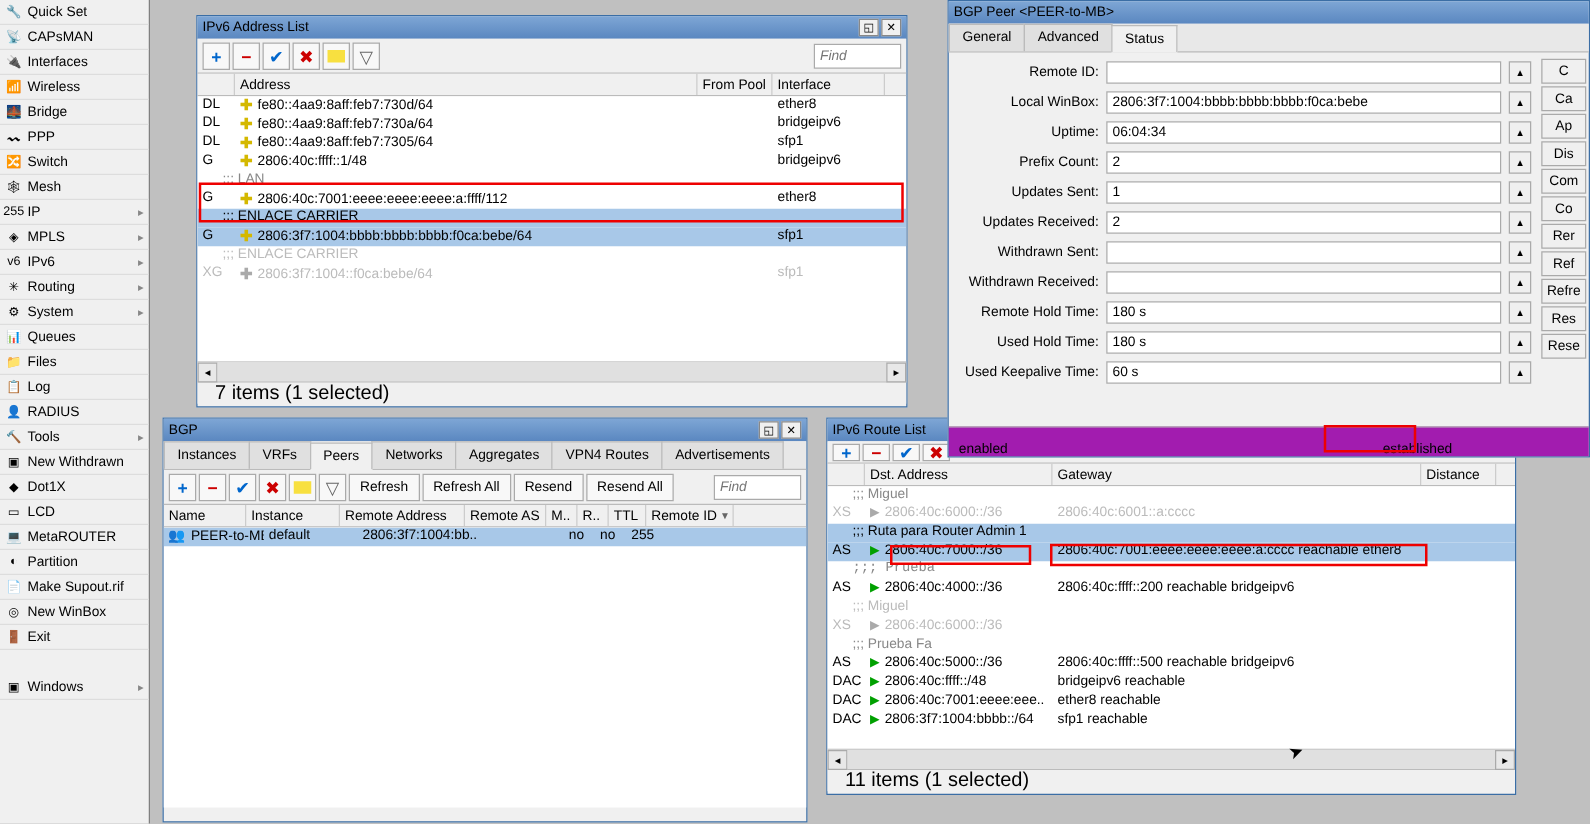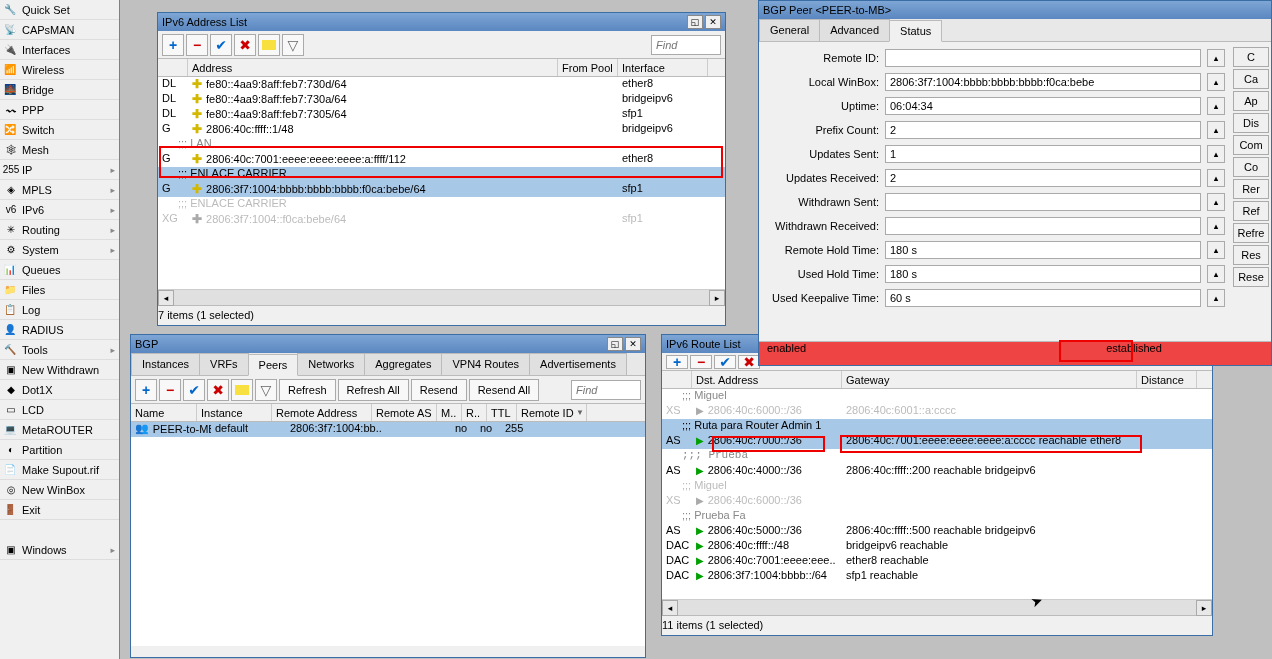--- a/index.html
+++ b/index.html
@@ -17,21 +17,21 @@
 .tbtn.button-wide{width:auto;padding:0 8px;font-size:11px}
 .find{margin-left:auto;width:70px;height:20px;border:1px solid #aaa;padding:0 4px;color:#999;font-style:italic;background:#fff}
 .table-header{display:flex;background:#f0f0f0;border-bottom:1px solid #bbb;height:18px}
 .th{border-right:1px solid #ccc;padding:2px 4px;display:flex;align-items:center;font-size:11px;position:relative}
 .th-arrow{position:absolute;right:2px;font-size:8px;color:#666}
 .table-body{background:#fff;overflow:auto}
 .tr{display:flex;height:15px;align-items:flex-start}
 .tr.sel{background:#a8c8e8}
 .tr.comment{color:#888;padding-left:20px;font-size:11px}
 .td{padding:0 4px;overflow:hidden;white-space:nowrap;font-size:11px;display:flex;align-items:center;gap:4px}
-.status-bar{height:18px;border-top:1px solid #bbb;padding:2px 0;font-size:11px;display:flex;align-items:center;background:#f0f0f0}
+.status-bar{height:18px;border-top:1px solid #bbb;padding:2px 14px;font-size:16px;display:flex;align-items:center;background:#f0f0f0}
 .scroll-h{height:16px;background:#f0f0f0;border-top:1px solid #ccc;display:flex}
 .scroll-btn{width:16px;height:16px;border:1px solid #aaa;background:#e8e8e8;display:flex;align-items:center;justify-content:center;font-size:9px;cursor:pointer}
 .scroll-track{flex:1;background:#e0e0e0}
 .tabs{display:flex;border-bottom:1px solid #bbb;background:#e8e8e8}
 .tab{padding:4px 10px;border:1px solid #bbb;border-bottom:none;margin-right:-1px;cursor:pointer;background:#e0e0e0;font-size:11px}
 .tab.active{background:#f0f0f0;border-bottom:1px solid #f0f0f0;position:relative;top:1px}
 .form-row{display:flex;align-items:center;height:24px;padding:0 6px;gap:6px}
 .form-label{width:110px;text-align:right;font-size:11px}
 .form-input{flex:1;height:18px;border:1px solid #aaa;background:#fff;padding:0 4px;font-size:11px;display:flex;align-items:center}
 .vbtn{width:18px;height:18px;border:1px solid #aaa;background:#f0f0f0;display:flex;align-items:center;justify-content:center;font-size:9px;cursor:pointer}
@@ -440,21 +440,21 @@
         <span class="form-label">Used Hold Time:</span>
         <span class="form-input">180 s</span>
         <span class="vbtn">▴</span>
       </div>
       <div class="form-row">
         <span class="form-label">Used Keepalive Time:</span>
         <span class="form-input">60 s</span>
         <span class="vbtn">▴</span>
       </div>
     </div>
-  <div style="position:absolute;bottom:0;left:0;right:0;height:24px;border-top:1px solid #bbb;display:flex;align-items:flex-start;padding:0 8px;background:#ef4444">
+  <div style="position:absolute;bottom:0;left:0;right:0;height:24px;border-top:1px solid #bbb;display:flex;align-items:flex-end;padding:0 8px;background:#a21caf">
     <span>enabled</span>
     <span style="margin-left:300px">established</span>
   </div>
   <div class="side-buttons" id="peer-side">
       <div class="side-btn">C</div>
       <div class="side-btn">Ca</div>
       <div class="side-btn">Ap</div>
       <div class="side-btn">Dis</div>
       <div class="side-btn">Com</div>
       <div class="side-btn">Co</div>

